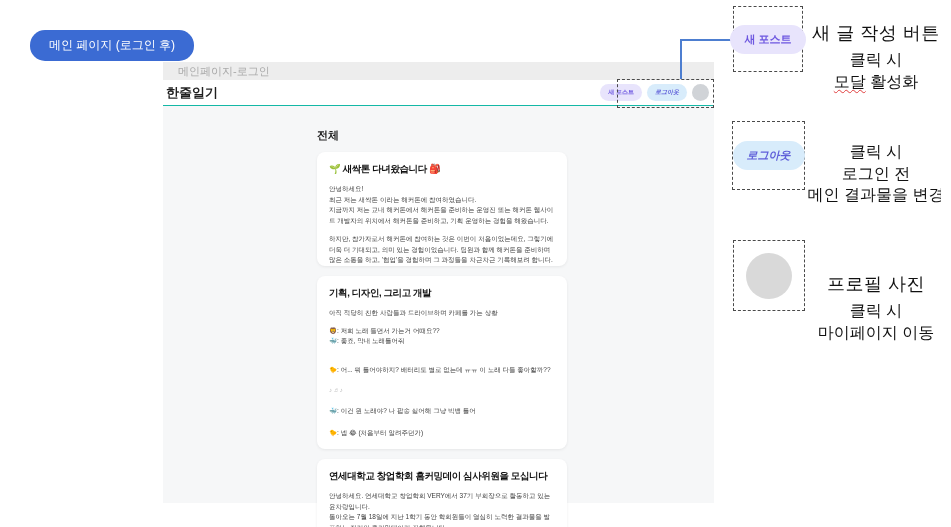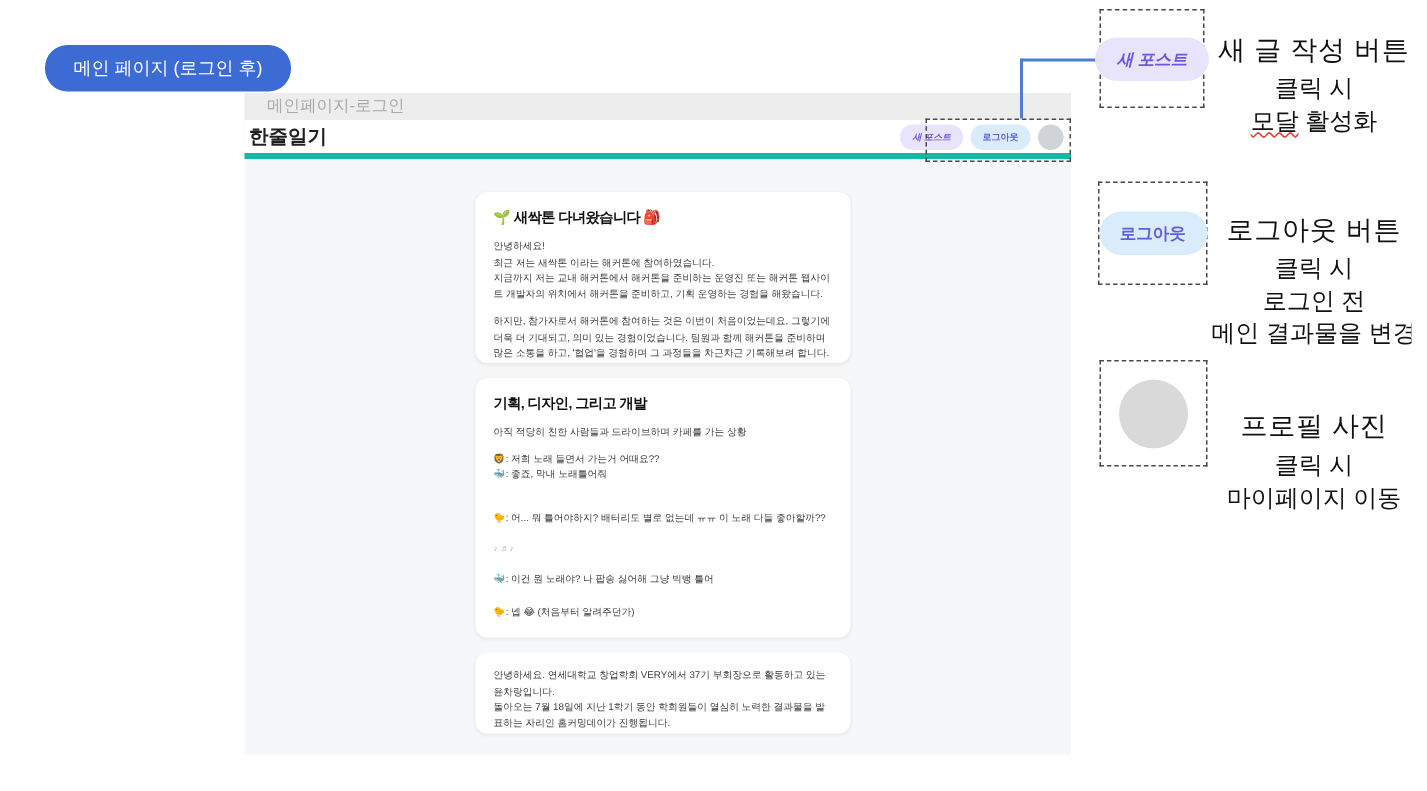--- a/index.html
+++ b/index.html
@@ -10,26 +10,26 @@
   
   .badge {
     position:absolute; left:30px; top:30px;
     background:var(--accent-blue,#3b6bd3); color:#fff;
     font-size:12px; padding:7px 19px; border-radius:15px; white-space:nowrap;
   }
 
   
   .shot { position:absolute; left:163px; top:62px; width:551px; height:441px; background:#f6f7f8; }
   .shot-label { height:18px; background:#ededed; color:#a9a9a9; font-size:11px; line-height:18px; padding-left:15px; }
-  .shot-header { height:26px; background:#ffffff; border-bottom:4px solid #14b8a6; display:flex; align-items:center; justify-content:space-between; padding:0 5px 0 3px; }
+  .shot-header { height:26px; background:#ffffff; border-bottom:1px solid #14b8a6; display:flex; align-items:center; justify-content:space-between; padding:0 5px 0 3px; }
   .app-title { font-size:13px; font-weight:600; color:#1f1f1f; }
   .hdr-buttons { display:flex; align-items:center; gap:5px; }
   .pill { border:none; border-radius:999px; cursor:pointer; white-space:nowrap; font-family:inherit; }
-  .pill-lav { background:var(--pill-lavender-bg,#e8e4fc); color:var(--pill-lavender-text,#6d57e0); font-weight:700;font-style:italic; }
-  .pill-blue { background:var(--pill-blue-bg,#d8ecfb); color:var(--pill-blue-text,#5f5fd9); font-weight:700; }
+  .pill-lav { background:var(--pill-lavender-bg,#e8e4fc); color:var(--pill-lavender-text,#6d57e0); font-weight:700; }
+  .pill-blue { background:var(--pill-blue-bg,#d8ecfb); color:var(--pill-blue-text,#5f5fd9); font-weight:700;font-style:italic; }
   .pill.sm { font-size:6px; padding:4px 8px; }
   .pill.lg { font-size:11px; padding:7px 14px; }
   .avatar-sm { width:17px; height:17px; border-radius:50%; background:var(--avatar-gray,#d0d3d7); }
 
   .feed { position:absolute; left:154px; top:66px; width:250px; }
   .feed-filter { font-size:11px; font-weight:700; color:#222; margin-bottom:9px; }
   .card { background:#fff; border-radius:8px; box-shadow:0 1px 3px rgba(0,0,0,0.07); padding:11px 12px 0; margin-bottom:10px; }
   .card-title { font-size:9.5px; font-weight:700; color:#111; letter-spacing:-0.4px; white-space:nowrap; margin-bottom:8px; }
   .card-para { font-size:6.5px; line-height:1.65; color:#3a3a3a; white-space:pre-line; margin-bottom:7px; }
   .card-para:last-child { margin-bottom:0; }
@@ -72,20 +72,21 @@
     <div class="shot-header">
       <div class="app-title">한줄일기</div>
       <div class="hdr-buttons">
         <button class="pill pill-lav sm">새 포스트</button>
         <button class="pill pill-blue sm">로그아웃</button>
         <div class="avatar-sm"></div>
       </div>
     </div>
 
     <div class="feed">
+      <div class="feed-filter">전체</div>
 
       <div class="card">
         <div class="card-title">🌱 새싹톤 다녀왔습니다 🎒</div>
         <div class="card-para">안녕하세요!
 최근 저는 새싹톤 이라는 해커톤에 참여하였습니다.
 지금까지 저는 교내 해커톤에서 해커톤을 준비하는 운영진 또는 해커톤 웹사이트 개발자의 위치에서 해커톤을 준비하고, 기획 운영하는 경험을 해왔습니다.</div>
         <div class="card-para">하지만, 참가자로서 해커톤에 참여하는 것은 이번이 처음이었는데요, 그렇기에 더욱 더 기대되고, 의미 있는 경험이었습니다. 팀원과 함께 해커톤을 준비하며 많은 소통을 하고, '협업'을 경험하며 그 과정들을 차근차근 기록해보려 합니다.</div>
       </div>
 
       <div class="card">
@@ -95,20 +96,21 @@
 🐳: 좋죠, 막내 노래틀어줘</div>
         <div class="card-para">
           <div class="chat-line">🐤: 어... 뭐 틀어야하지? 배터리도 별로 없는데 ㅠㅠ 이 노래 다들 좋아할까??</div>
           <div class="chat-note">♪ ♬♪</div>
           <div class="chat-line">🐳: 이건 뭔 노래야? 나 팝송 싫어해 그냥 빅뱅 틀어</div>
           <div class="chat-line">🐤: 넵 😂 (처음부터 알려주던가)</div>
         </div>
       </div>
 
       <div class="card">
+        <div class="card-title">연세대학교 창업학회 홈커밍데이 심사위원을 모십니다</div>
         <div class="card-para">안녕하세요. 연세대학교 창업학회 VERY에서 37기 부회장으로 활동하고 있는 윤차랑입니다.
 돌아오는 7월 18일에 지난 1학기 동안 학회원들이 열심히 노력한 결과물을 발표하는 자리인 홈커밍데이가 진행됩니다.</div>
 
       </div>
     </div>
   </div>
 
   <div class="sel-box sel-hdr"></div>
   <div class="conn conn-v"></div>
   <div class="conn conn-h"></div>
@@ -119,21 +121,20 @@
   <div class="ann-text ann-text-1">
     <div class="ann-title">새 글 작성 버튼</div>
     <div class="ann-line">클릭 시</div>
     <div class="ann-line"><span class="squiggle">모달</span><span> 활성화</span></div>
   </div>
 
   <div class="ann-box ann-box-2">
     <span class="pill pill-blue lg">로그아웃</span>
   </div>
   <div class="ann-text ann-text-2">
-    <div class="ann-title">로그아웃 버튼</div>
     <div class="ann-line">클릭 시</div>
     <div class="ann-line">로그인 전</div>
     <div class="ann-line">메인 결과물을 변경</div>
   </div>
 
   <div class="ann-box ann-box-3">
     <div class="avatar-lg"></div>
   </div>
   <div class="ann-text ann-text-3">
     <div class="ann-title">프로필 사진</div>

